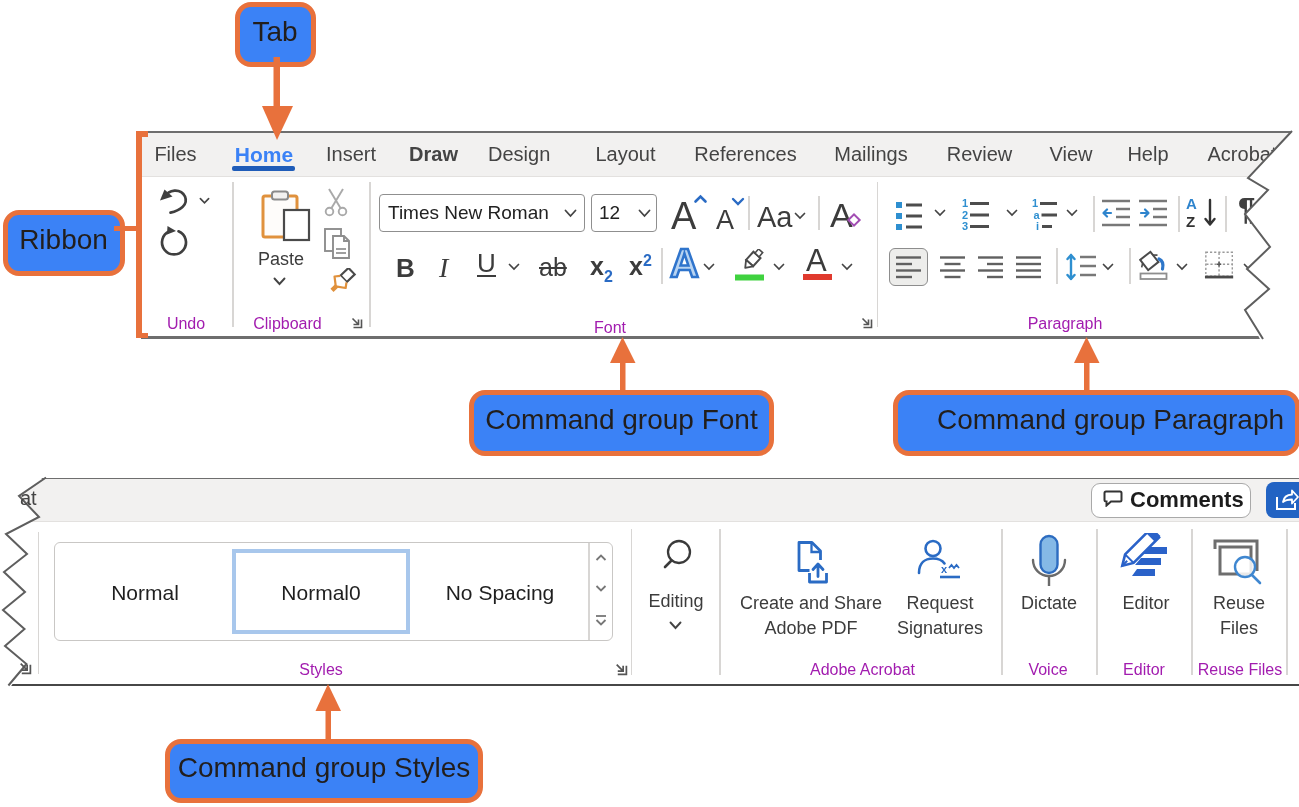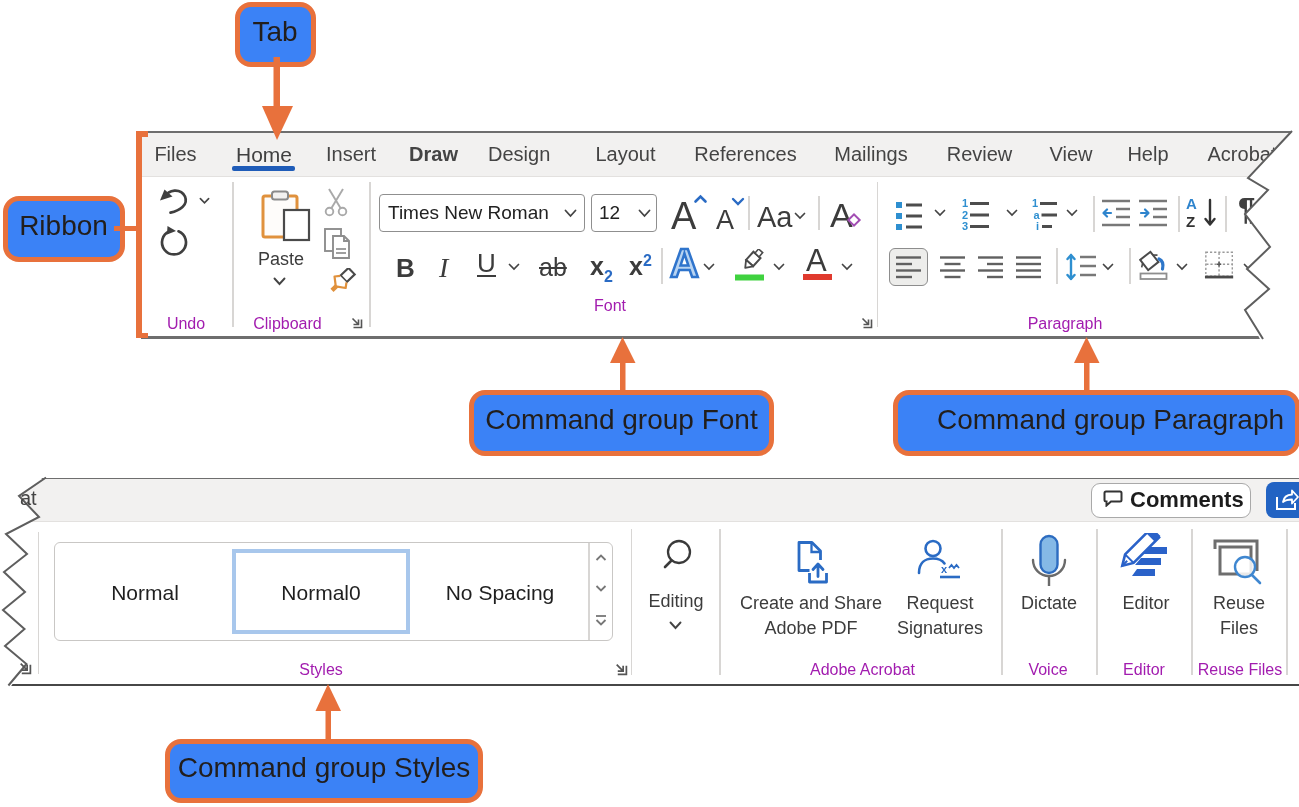--- a/index.html
+++ b/index.html
@@ -15,21 +15,21 @@
 </style>
 </head>
 <body>
 
 <div class="abs" style="left:141px;top:131px;width:1158px;height:45.5px;background:#f2f1f0;border-top:2px solid #6e6e6e;border-bottom:1px solid #e3e1df;box-sizing:border-box;"></div>
 <div class="abs" style="left:141px;top:176.5px;width:1158px;height:160px;background:#fff;"></div>
 <div class="abs" style="left:141px;top:336px;width:1158px;height:2.5px;background:#6e6e6e;"></div>
 
 <div id="tabs1" class="abs" style="left:0;top:131px;width:1299px;height:45px;">
 <div class="tab" style="left:149px;width:53px;">Files</div>
-<div class="tab" style="left:230px;width:68px;font-weight:normal;font-size:21px;color:#404040;">Home</div>
+<div class="tab" style="left:230px;width:68px;font-weight:bold;font-size:21px;color:#3b82f6;">Home</div>
 <div class="tab" style="left:320px;width:62px;">Insert</div>
 <div class="tab" style="left:405px;width:57px;font-weight:bold;">Draw</div>
 <div class="tab" style="left:488px;width:62px;">Design</div>
 <div class="tab" style="left:593px;width:65px;">Layout</div>
 <div class="tab" style="left:692px;width:107px;">References</div>
 <div class="tab" style="left:829px;width:84px;">Mailings</div>
 <div class="tab" style="left:941px;width:77px;">Review</div>
 <div class="tab" style="left:1044px;width:54px;">View</div>
 <div class="tab" style="left:1123px;width:50px;">Help</div>
 <div class="tab" style="left:1198px;width:88px;">Acrobat</div>
@@ -89,21 +89,21 @@
 </g>
 </svg>
 
 <svg class="abs" style="left:350px;top:316px;" width="13" height="13" viewBox="0 0 13 13">
 <path d="M11.5,3.5 L11.5,11.5 L3.5,11.5" fill="none" stroke="#555" stroke-width="1.6"></path>
 <path d="M2.5,2.5 L8.5,8.5 M8.5,3.5 L8.5,8.5 L3.5,8.5" fill="none" stroke="#555" stroke-width="1.6"></path>
 </svg>
 
 <div class="glabel" style="left:146px;top:315px;width:80px;">Undo</div>
 <div class="glabel" style="left:240px;top:315px;width:95px;">Clipboard</div>
-<div class="glabel" style="left:570px;top:297px;width:80px;">Font</div>
+<div class="glabel" style="left:570px;top:319px;width:80px;">Font</div>
 
 <div class="abs" style="left:379px;top:194px;width:206px;height:38px;border:1.5px solid #8f8f8f;border-radius:4px;box-sizing:border-box;background:#fff;"></div>
 <div class="abs" style="left:388px;top:202px;font-size:19px;color:#222;">Times New Roman</div>
 <svg class="abs" style="left:564px;top:209px;" width="13" height="9" viewBox="0 0 13 9">
     <path d="M1.5,1.5 L6.5,7 L11.5,1.5" fill="none" stroke="#444" stroke-width="1.8" stroke-linecap="round"></path>
   </svg>
 <div class="abs" style="left:591px;top:194px;width:66px;height:38px;border:1.5px solid #8f8f8f;border-radius:4px;box-sizing:border-box;background:#fff;"></div>
 <div class="abs" style="left:599px;top:202px;font-size:19px;color:#222;">12</div>
 <svg class="abs" style="left:638px;top:209px;" width="13" height="9" viewBox="0 0 13 9">
     <path d="M1.5,1.5 L6.5,7 L11.5,1.5" fill="none" stroke="#444" stroke-width="1.8" stroke-linecap="round"></path>
@@ -424,21 +424,21 @@
 <svg class="abs" style="left:1200px;top:125px;" width="99" height="225" viewBox="0 0 99 225">
 <polygon points="92,5 48,53 68,65 45,89 70,122 47,144 69,164 45,185 63,220 99,220 99,5" fill="#fff"></polygon>
 <polyline points="92,6 48,53 68,65 45,89 70,122 47,144 69,164 45,185 63,214" fill="none" stroke="#5e5e5e" stroke-width="2"></polyline>
 </svg>
 <svg class="abs" style="left:0px;top:472px;" width="60" height="222" viewBox="0 0 60 222">
 <polygon points="45,4 19,24 39,45 6,62 27,82 4,100 25,120 3,138 24.5,157 5,174 26.5,192 8.4,218 0,218 0,4" fill="#fff"></polygon>
 <polyline points="46,5.5 19,24 39,45 6,62 27,82 4,100 25,120 3,138 24.5,157 5,174 26.5,192 8.4,213.5" fill="none" stroke="#5e5e5e" stroke-width="2"></polyline>
 </svg>
 
 <div class="co" style="left:234.5px;top:2px;width:71px;height:49px;">Tab</div>
-<div class="co" style="left:2.5px;top:196px;width:112px;height:50px;">Ribbon</div>
+<div class="co" style="left:2.5px;top:210px;width:112px;height:50px;">Ribbon</div>
 <div class="co" style="left:469px;top:390px;width:295px;height:50px;">Command group Font</div>
 <div class="co" style="left:893px;top:390px;width:369px;height:50px;padding-left:28px;">Command group Paragraph</div>
 <div class="co" style="left:165px;top:739px;width:308px;height:48px;">Command group Styles</div>
 
 <svg class="abs" style="left:258px;top:57px;" width="40" height="84" viewBox="0 0 40 84">
 <rect x="15.5" y="0" width="6.5" height="52" fill="#e8713c"></rect>
 <polygon points="4,49 35,49 19,83" fill="#e8713c"></polygon>
 </svg>
 <svg class="abs" style="left:605px;top:336px;" width="36" height="55" viewBox="0 0 36 55">
 <rect x="15" y="26" width="5.5" height="29" fill="#e8713c"></rect>

